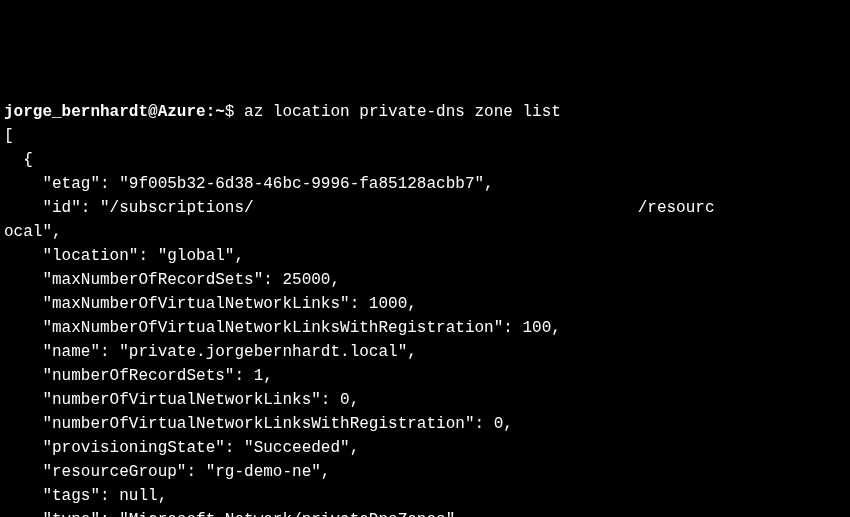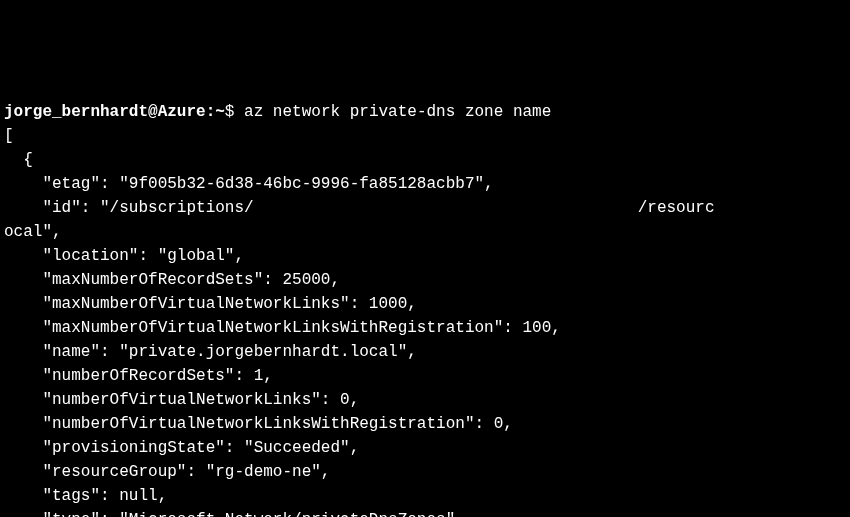--- a/index.html
+++ b/index.html
@@ -33,21 +33,21 @@
     }
     .output {
       font-weight: normal;
     }
   </style>
 </head>
 <body>
 
 
 
-<span class="prompt-user">jorge_bernhardt@Azure</span><span class="prompt-sep">:</span><span class="prompt-user">~</span><span class="prompt-end">$ </span><span class="cmd">az network private-dns zone name</span>
+<span class="prompt-user">jorge_bernhardt@Azure</span><span class="prompt-sep">:</span><span class="prompt-user">~</span><span class="prompt-end">$ </span><span class="cmd">az location private-dns zone list</span>
 <span class="output">[</span>
 <span class="output">  {</span>
 <span class="output">    "etag": "9f005b32-6d38-46bc-9996-fa85128acbb7",</span>
 <span class="output">    "id": "/subscriptions/                                        /resourc</span>
 <span class="output">ocal",</span>
 <span class="output">    "location": "global",</span>
 <span class="output">    "maxNumberOfRecordSets": 25000,</span>
 <span class="output">    "maxNumberOfVirtualNetworkLinks": 1000,</span>
 <span class="output">    "maxNumberOfVirtualNetworkLinksWithRegistration": 100,</span>
 <span class="output">    "name": "private.jorgebernhardt.local",</span>

